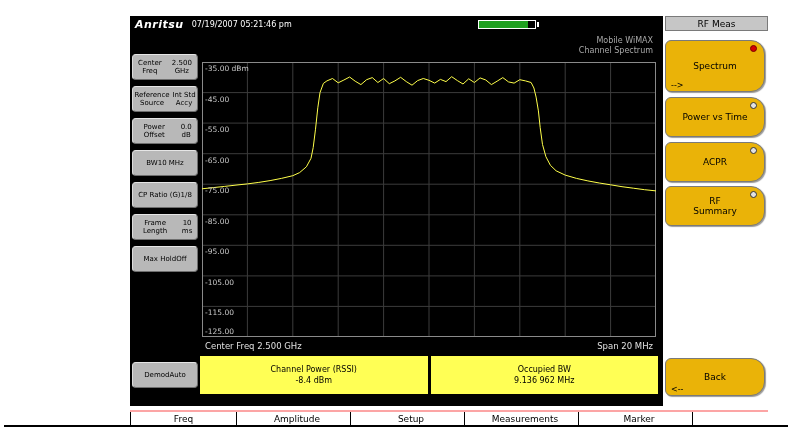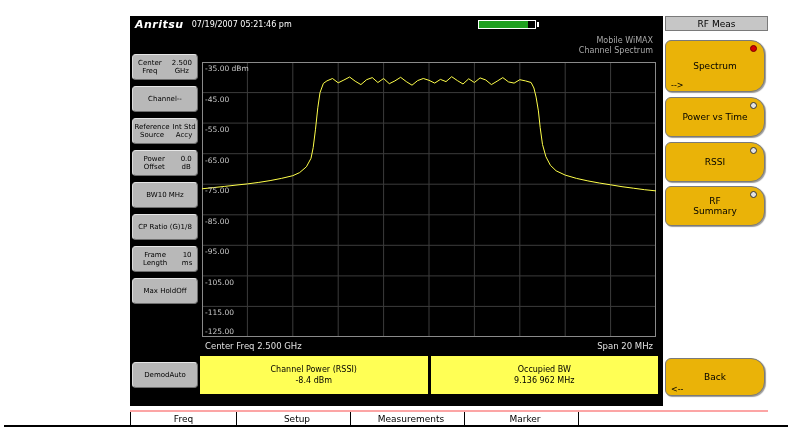--- a/index.html
+++ b/index.html
@@ -70,24 +70,20 @@
       <div>Mobile WiMAX</div>
       <div>Channel Spectrum</div>
     </div>
 
     <div class="param-col" id="param-col">
         <div class="param-btn">
           <div>Center Freq</div>
           <div>2.500 GHz</div>
         </div>
         <div class="param-btn">
-          <div>Channel</div>
-          <div>--</div>
-        </div>
-        <div class="param-btn">
           <div>Reference Source</div>
           <div>Int Std Accy</div>
         </div>
         <div class="param-btn">
           <div>Power Offset</div>
           <div>0.0 dB</div>
         </div>
         <div class="param-btn">
           <div>BW</div>
           <div>10 MHz</div>
@@ -149,35 +145,36 @@
   <div class="softkey-title">RF Meas</div>
 
   <div id="softkeys" style="display:contents"><button class="softkey" style="top: 40px; height: 52px;">
         <span class="sk-label">Spectrum</span>
         <span class="sk-ind red"></span>
         <span class="sk-arrow">--&gt;</span>
       </button><button class="softkey" style="top: 97px; height: 40px;">
         <span class="sk-label">Power vs Time</span>
         <span class="sk-ind circle"></span>
       </button><button class="softkey" style="top: 142px; height: 40px;">
-        <span class="sk-label">RSSI</span>
+        <span class="sk-label">ACPR</span>
         <span class="sk-ind circle"></span>
       </button><button class="softkey" style="top: 186px; height: 40px;">
         <span class="sk-label">RF
 Summary</span>
         <span class="sk-ind circle"></span>
       </button></div>
 
   <button class="softkey back">
     <span class="sk-label">Back</span>
     <span class="sk-arrow">&lt;--</span>
   </button>
 
   <div class="bottom-bar" id="bottom-bar">
       <div class="menu-cell">Freq</div>
+      <div class="menu-cell">Amplitude</div>
       <div class="menu-cell">Setup</div>
       <div class="menu-cell">Measurements</div>
       <div class="menu-cell">Marker</div>
       <div class="menu-filler"></div>
     </div>
 
   <div class="figure-rule"></div>
 
 </div>
 

